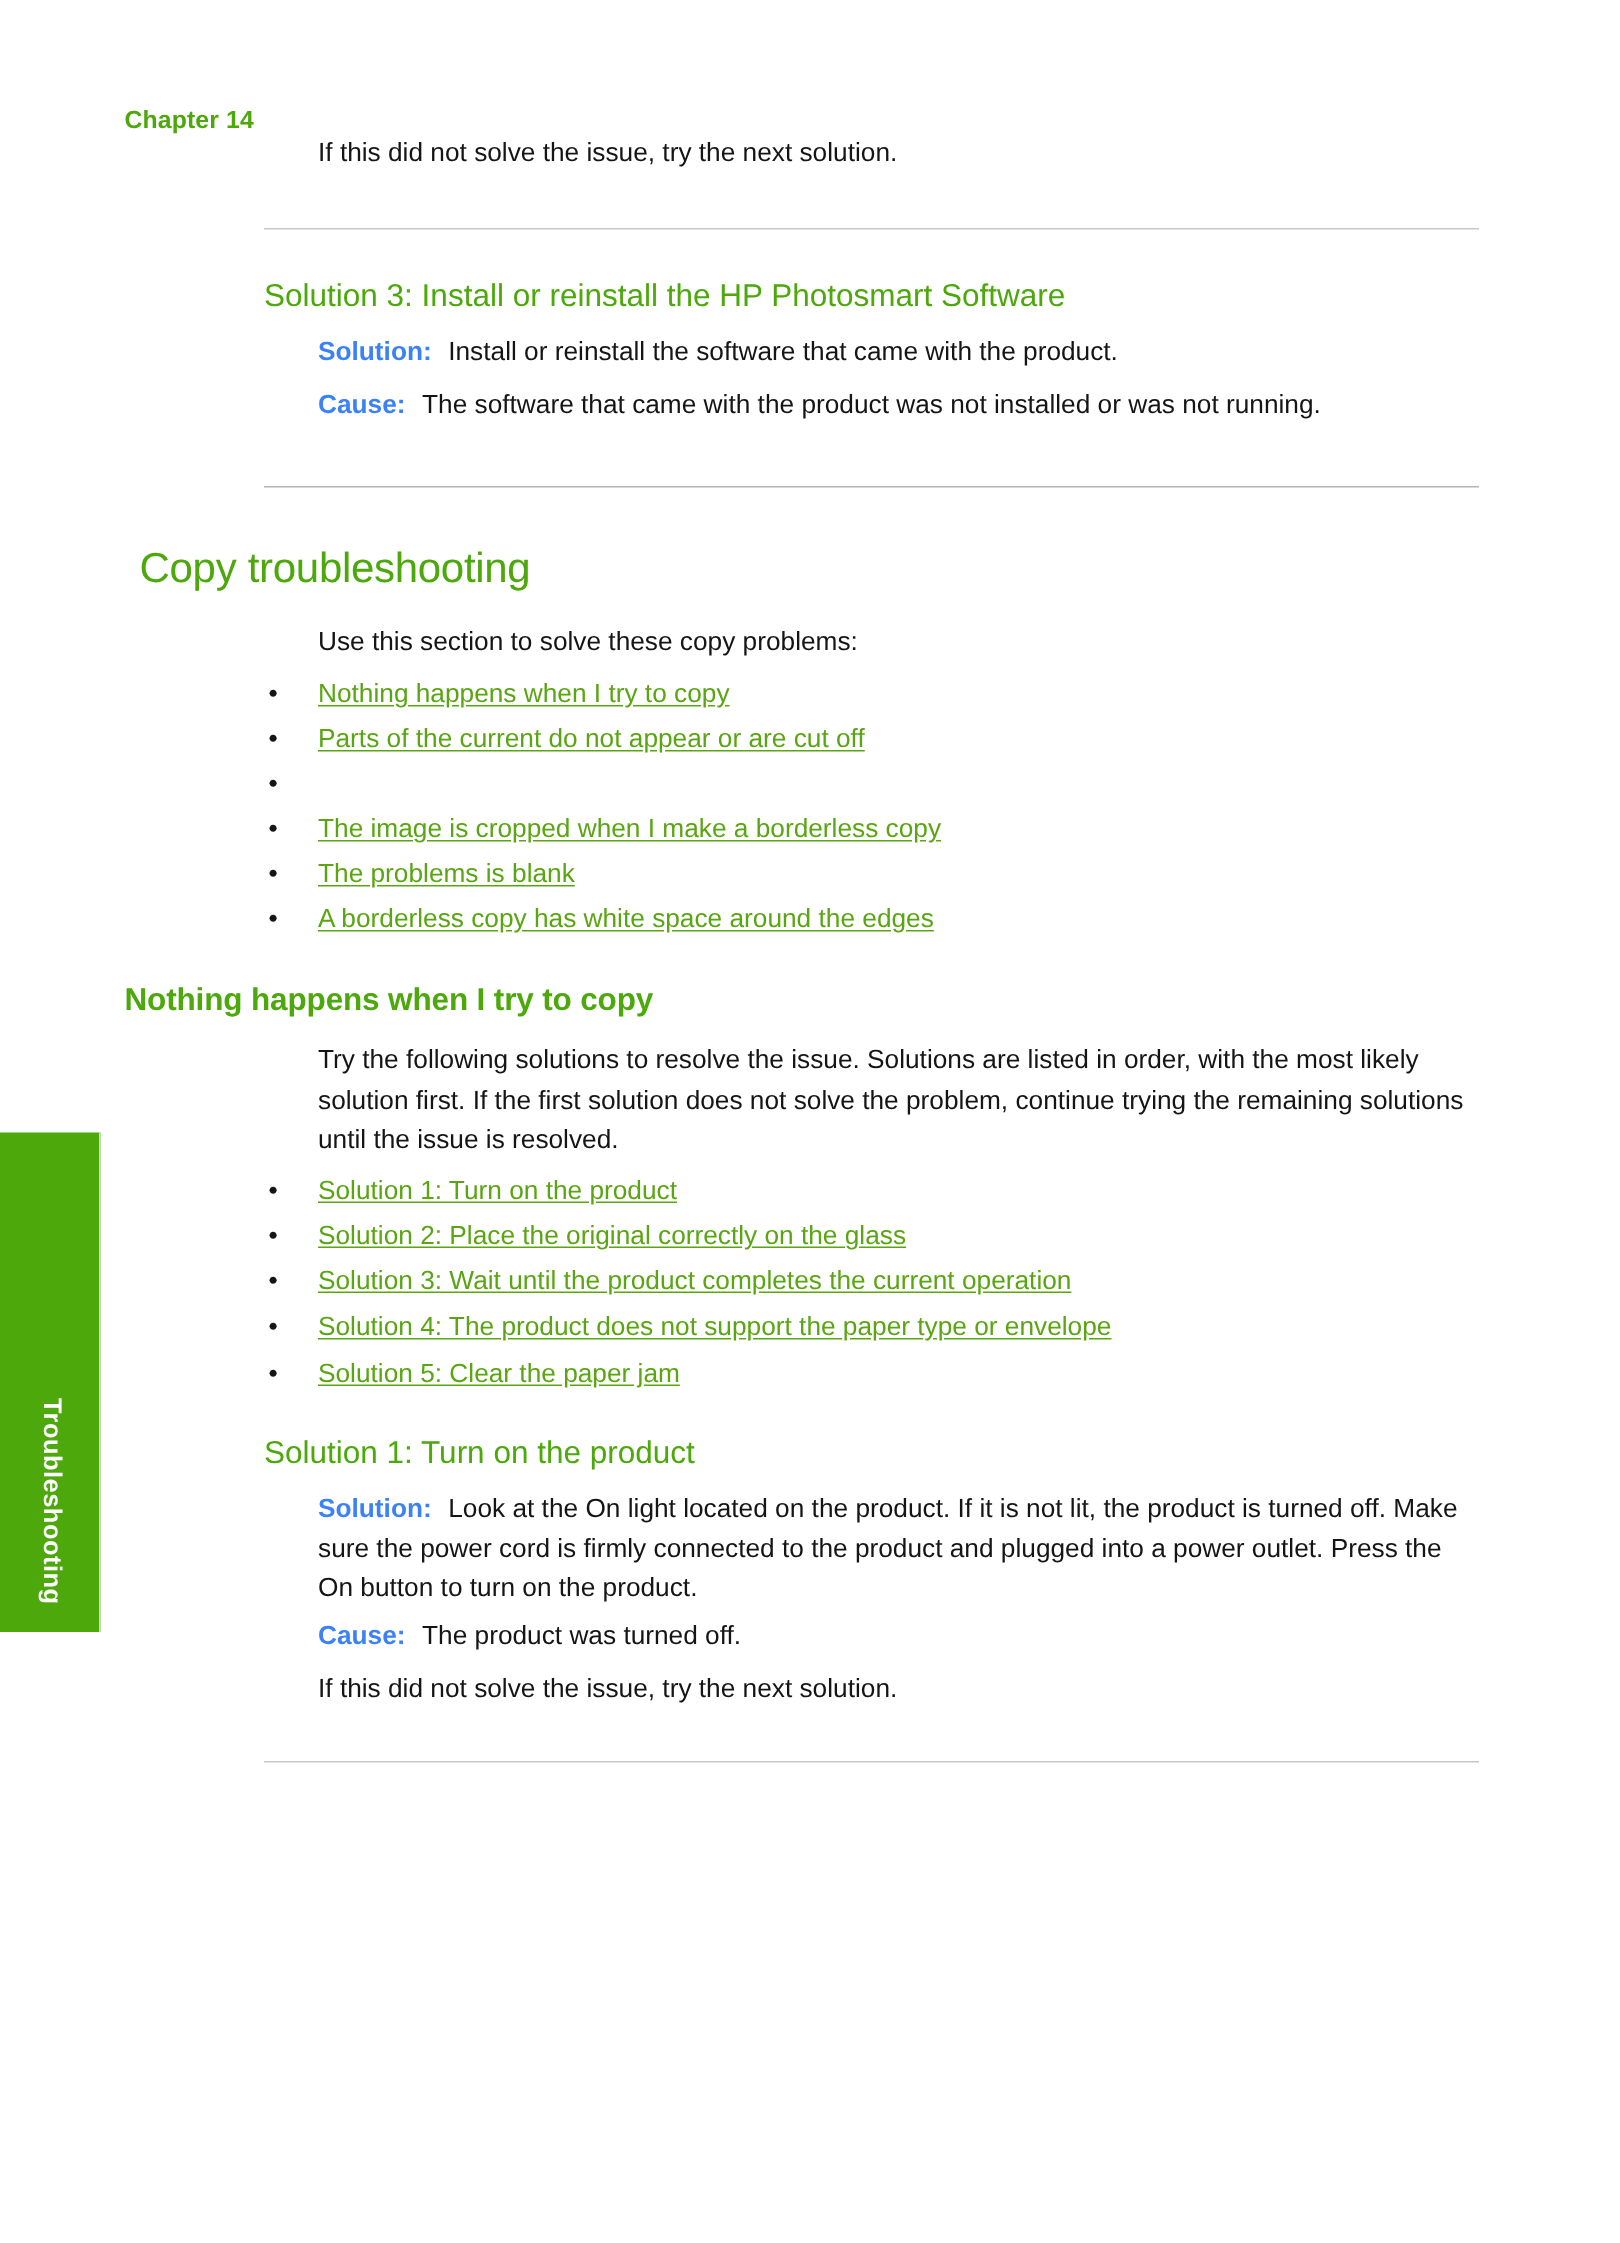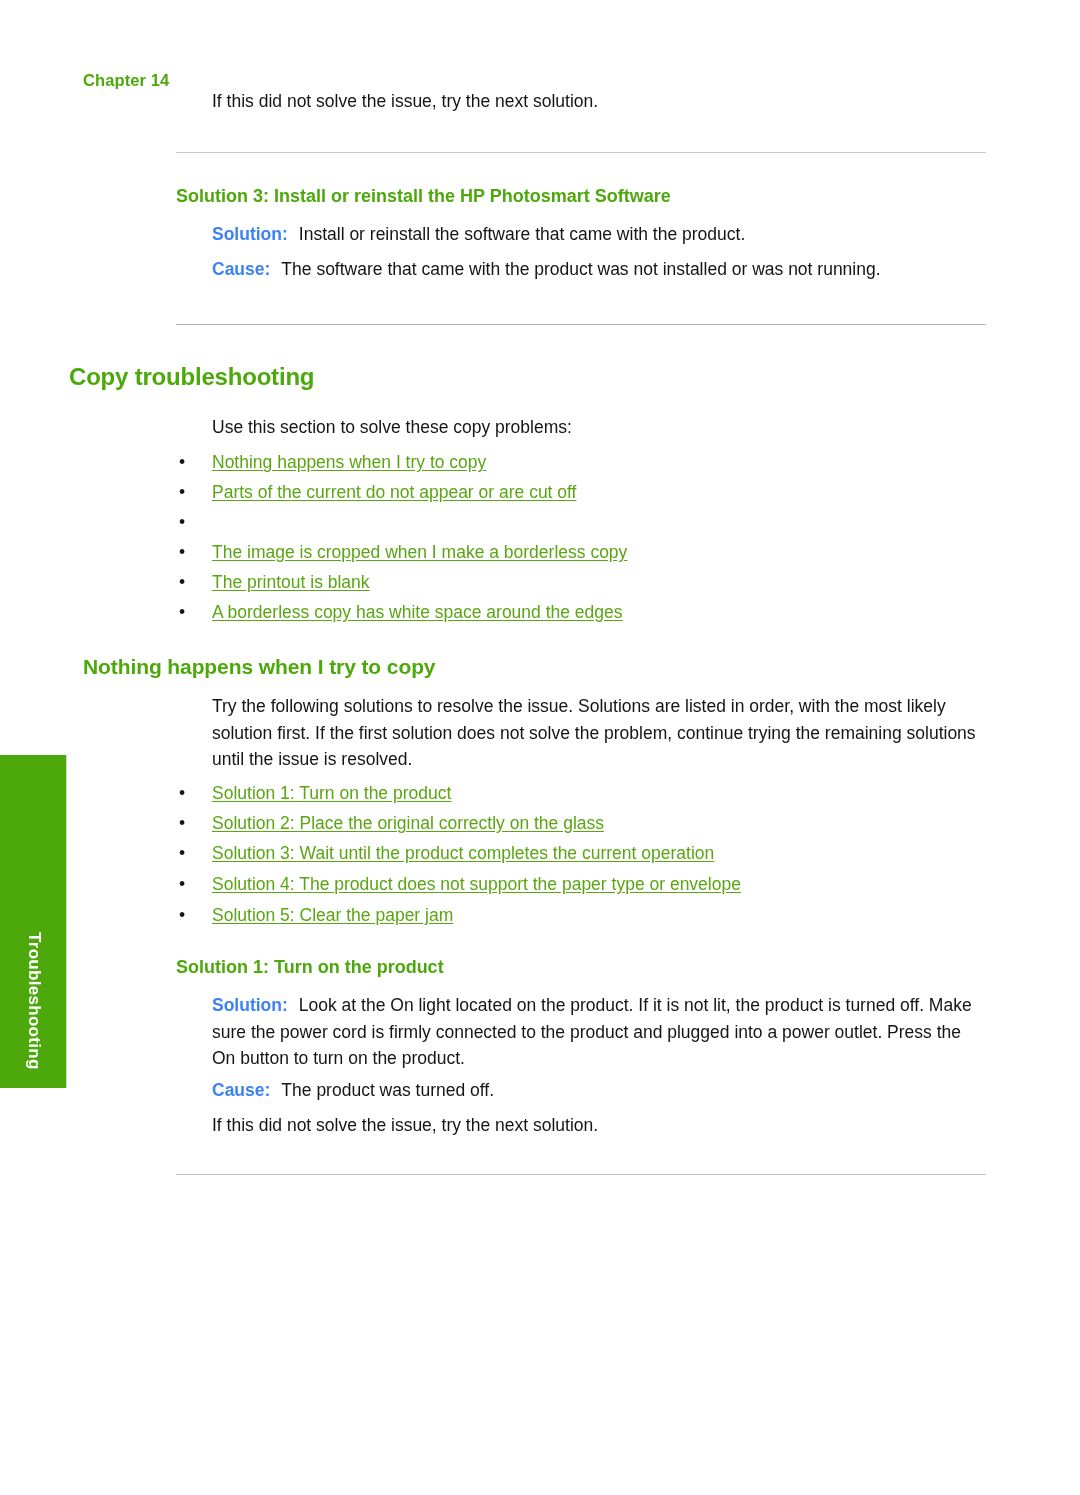--- a/index.html
+++ b/index.html
@@ -87,39 +87,39 @@
     position: absolute;
     left: 212px;
     width: 775px;
     font-size: 17.5px;
     line-height: 26.5px;
     color: #151515;
   }
 
   .h1-green {
     position: absolute;
-    left: 69px;
-    font-size: 24px;
-    font-weight: bold;
+    left: 93px;
+    font-size: 28px;
+    font-weight: normal;
     color: #4ca80b;
     letter-spacing: -0.2px;
   }
   .h2-green {
     position: absolute;
     left: 83px;
     font-size: 21px;
     font-weight: bold;
     color: #4ca80b;
     letter-spacing: -0.1px;
   }
   .h3-green {
     position: absolute;
     left: 176px;
-    font-size: 18px;
-    font-weight: bold;
+    font-size: 21px;
+    font-weight: normal;
     color: #4ca80b;
   }
 
   .label-bold { font-weight: bold; color: #3b82f6; }
   .gap { display: inline-block; width: 11px; }
 
   
   .link-list {
     position: absolute;
     left: 0;
@@ -191,21 +191,21 @@
     </div>
     <div class="link-item">
       <span class="bullet">•</span>
     </div>
     <div class="link-item">
       <span class="bullet">•</span>
       <a class="link-text" href="#">The image is cropped when I make a borderless copy</a>
     </div>
     <div class="link-item">
       <span class="bullet">•</span>
-      <a class="link-text" href="#">The printout is blank</a>
+      <a class="link-text" href="#">The problems is blank</a>
     </div>
     <div class="link-item">
       <span class="bullet">•</span>
       <a class="link-text" href="#">A borderless copy has white space around the edges</a>
     </div>
   </div>
 
   <div class="h2-green" style="top:655px;">Nothing happens when I try to copy</div>
 
   <div class="body-text" style="top:693px;">Try the following solutions to resolve the issue. Solutions are listed in order, with the most likely solution first. If the first solution does not solve the problem, continue trying the remaining solutions until the issue is resolved.</div>

